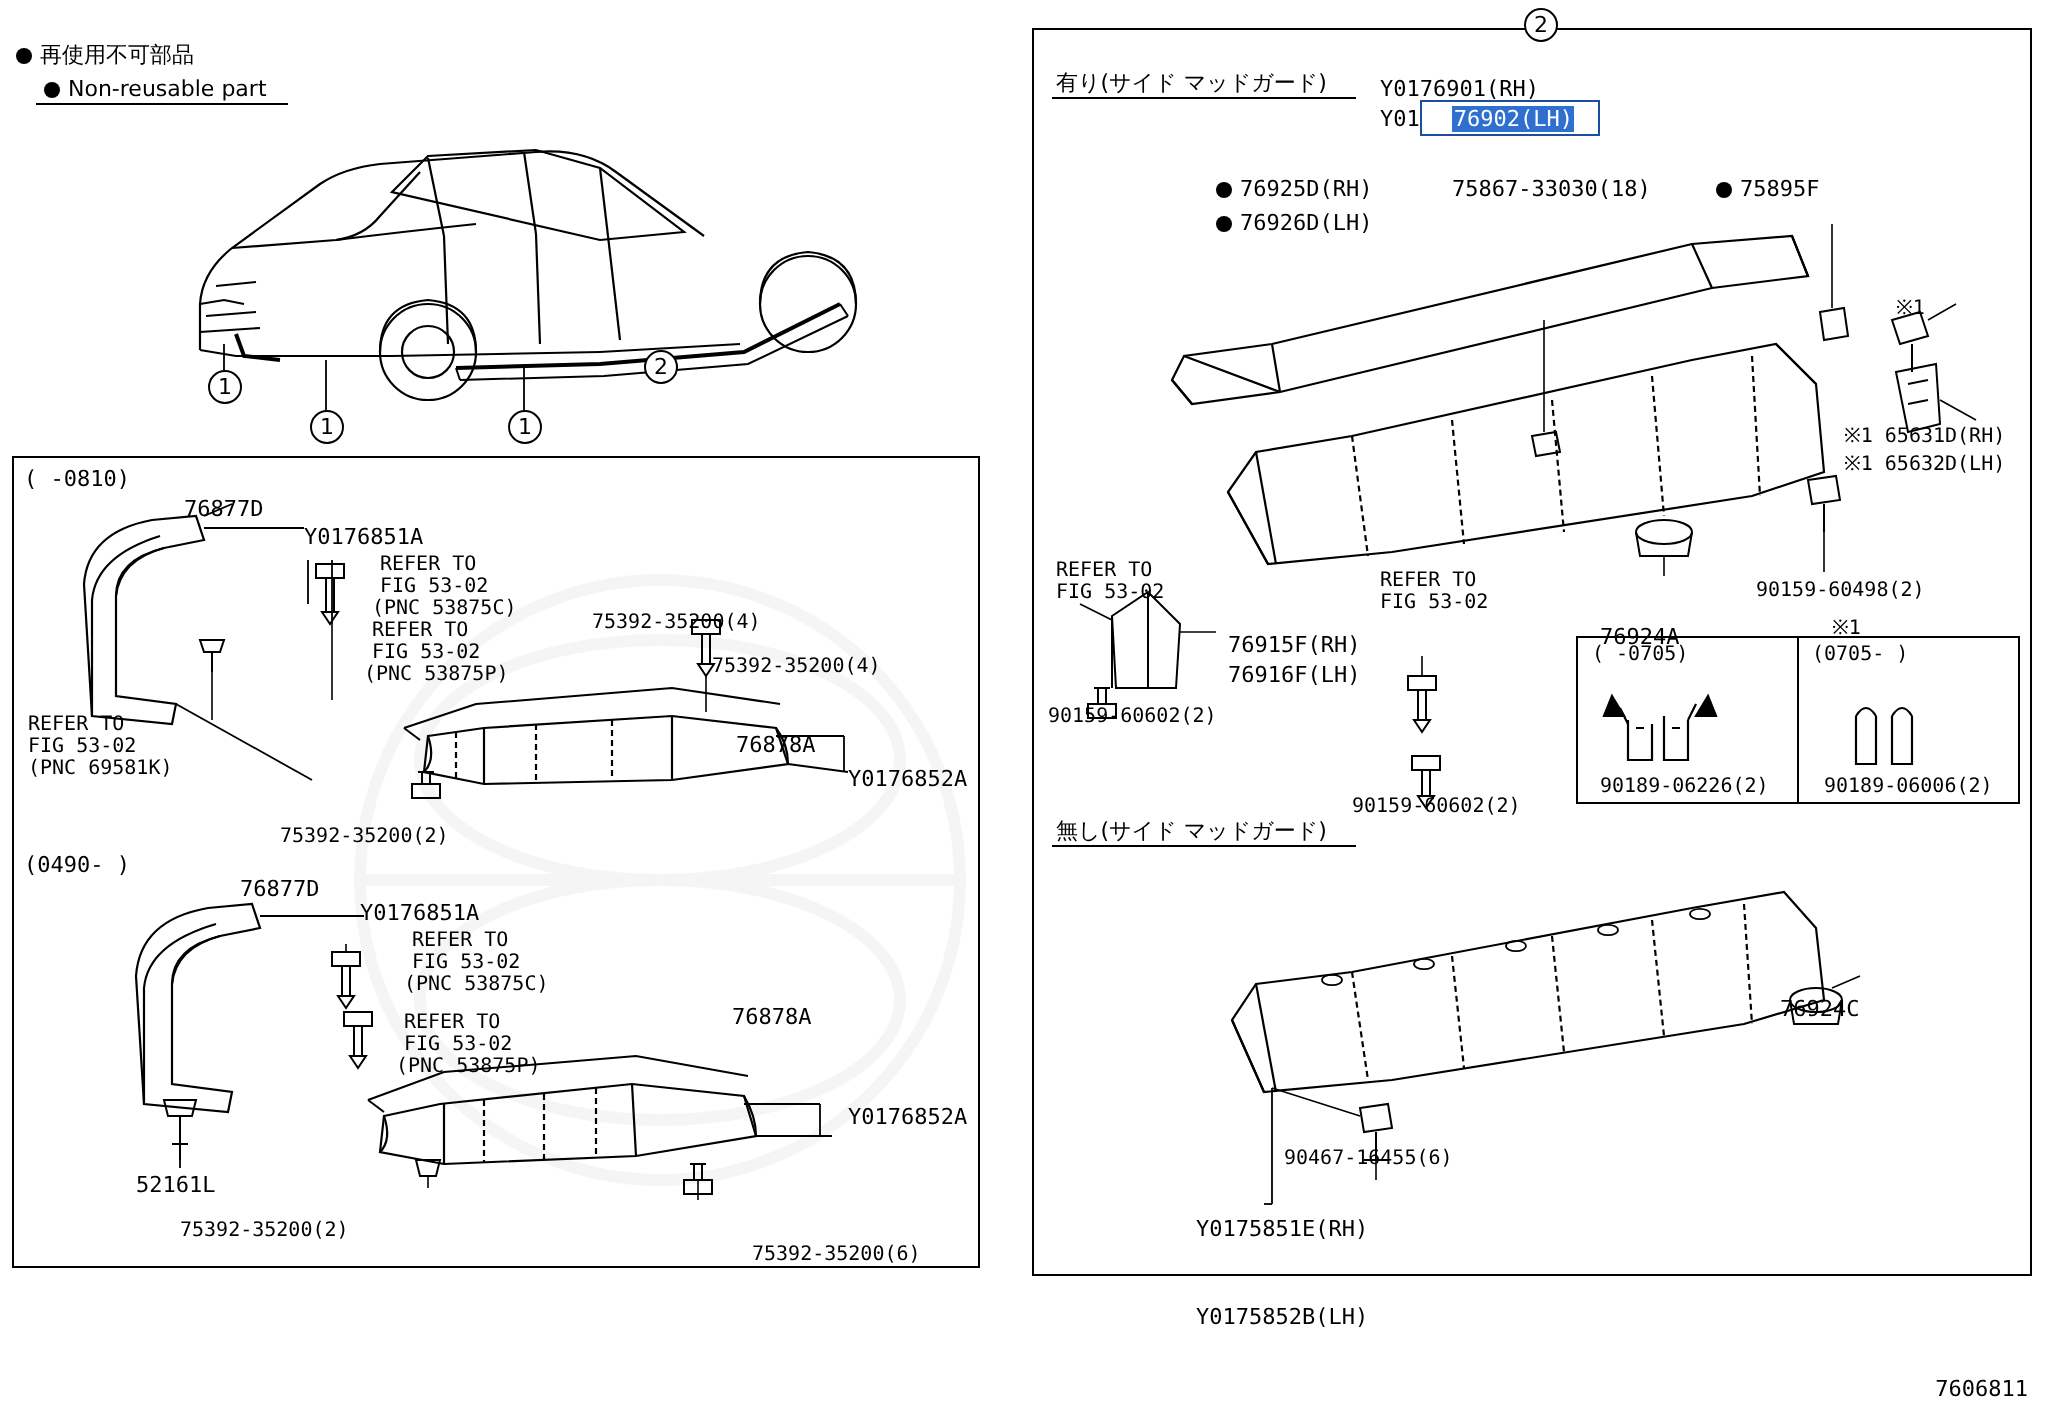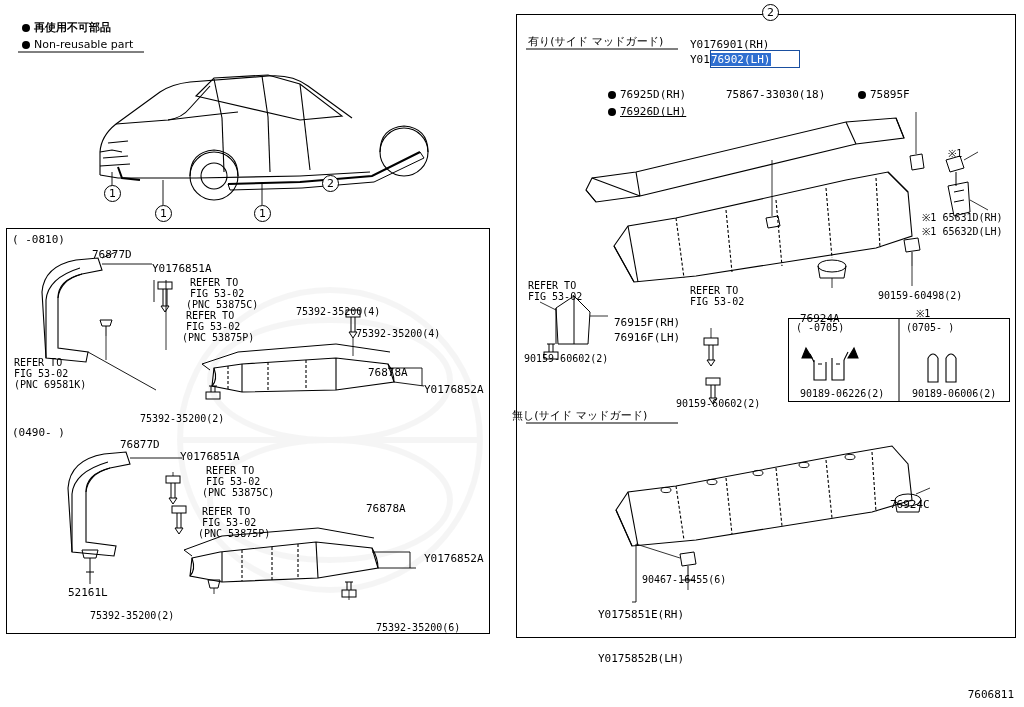--- a/index.html
+++ b/index.html
@@ -16,33 +16,33 @@
   .mono{font-family:"DejaVu Sans Mono", monospace;}
   .box{position:absolute;border:1.5px solid #000;box-sizing:border-box;}
   .thin{position:absolute;border:1px solid #000;box-sizing:border-box;}
   svg{position:absolute;left:0;top:0;overflow:visible;}
   .dot{display:inline-block;width:8px;height:8px;border-radius:50%;background:#000;vertical-align:middle;margin-right:4px;}
   .circnum{
     position:absolute;border:1.3px solid #000;border-radius:50%;
     width:17px;height:17px;line-height:15px;text-align:center;font-size:11px;
     background:#fff;box-sizing:border-box;
   }
-  .hl{background:#2f6fd0;color:#fff;padding:0 1px;}
+  .hl{background:#2f6fd0;color:#fff;padding:0 1px;margin-left:16px;}
   .hlbox{position:absolute;border:1.5px solid #1a4fa0;box-sizing:border-box;}
   .wm{
     position:absolute;left:120px;top:230px;width:420px;height:420px;
     opacity:0.05;pointer-events:none;
   }
   .footer{position:absolute;right:10px;bottom:6px;font-size:11px;}
 </style>
 </head>
 <body>
 
 <div>
-  <div class="lbl" style="left:22px;top:20px;font-weight:bold;">
+  <div class="lbl" style="left:8px;top:20px;">
     <span class="dot"></span><span>再使用不可部品</span>
   </div>
   <div class="lbl" style="left:22px;top:38px;">
     <span class="dot"></span><span>Non-reusable part</span>
   </div>
   <svg width="140" height="50" style="left:18px;top:14px;">
     <line x1="0" y1="38" x2="126" y2="38" stroke="#000" stroke-width="1"></line>
   </svg>
 </div>
 
@@ -338,21 +338,21 @@
     </g>
     <g stroke-width="1">
       <rect x="28" y="292" width="14" height="7"></rect>
       <path d="M33 292 L33 284 M37 292 L37 284"></path>
       <path d="M31 284 L39 284"></path>
     </g>
   </g>
 </svg>
 
 <div class="lbl mono" style="left:608px;top:88px;"><span class="dot"></span><span>76925D(RH)</span></div>
-<div class="lbl mono" style="left:608px;top:105px;text-decoration:underline;"><span class="dot"></span><span>76926D(LH)</span></div>
+<div class="lbl mono" style="left:608px;top:105px;"><span class="dot"></span><span>76926D(LH)</span></div>
 <div class="lbl mono" style="left:726px;top:88px;">75867-33030(18)</div>
 <div class="lbl mono" style="left:858px;top:88px;"><span class="dot"></span><span>75895F</span></div>
 <div class="lbl mono sm" style="left:948px;top:146px;">※1</div>
 <div class="lbl mono sm" style="left:922px;top:210px;">※1 65631D(RH)</div>
 <div class="lbl mono sm" style="left:922px;top:224px;">※1 65632D(LH)</div>
 <div class="lbl mono" style="left:800px;top:288px;margin-top:24px;">76924A</div>
 <div class="lbl mono sm" style="left:878px;top:290px;">90159-60498(2)</div>
 <div class="lbl mono sm" style="left:916px;top:306px;">※1</div>
 
 <div class="lbl mono sm" style="left:528px;top:280px;">REFER TO</div>
@@ -381,21 +381,21 @@
     <path d="M158 40 L158 64 L168 64 L168 40"></path>
     <path d="M140 40 Q145 32 150 40"></path>
     <path d="M158 40 Q163 32 168 40"></path>
   </g>
 </svg>
 <div class="lbl mono sm" style="left:796px;top:322px;">( -0705)</div>
 <div class="lbl mono sm" style="left:906px;top:322px;">(0705- )</div>
 <div class="lbl mono sm" style="left:800px;top:388px;">90189-06226(2)</div>
 <div class="lbl mono sm" style="left:912px;top:388px;">90189-06006(2)</div>
 
-<div class="lbl" style="left:512px;top:408px;">無し(サイド マッドガード)</div>
+<div class="lbl" style="left:528px;top:408px;">無し(サイド マッドガード)</div>
 <svg width="200" height="16" style="left:526px;top:408px;">
   <line x1="0" y1="15" x2="152" y2="15" stroke="#000" stroke-width="1"></line>
 </svg>
 
 <svg width="500" height="200" style="left:516px;top:424px;">
   <g fill="none" stroke="#000" stroke-width="1.1">
     <path d="M100 86 L112 68 L160 62 L330 30 L376 22 L392 40 L396 76 L356 88 L180 116 L116 122 Z"></path>
     <path d="M112 68 L122 122"></path>
     <path d="M160 62 L168 116" stroke-dasharray="3 2"></path>
     <path d="M210 54 L216 110" stroke-dasharray="3 2"></path>

